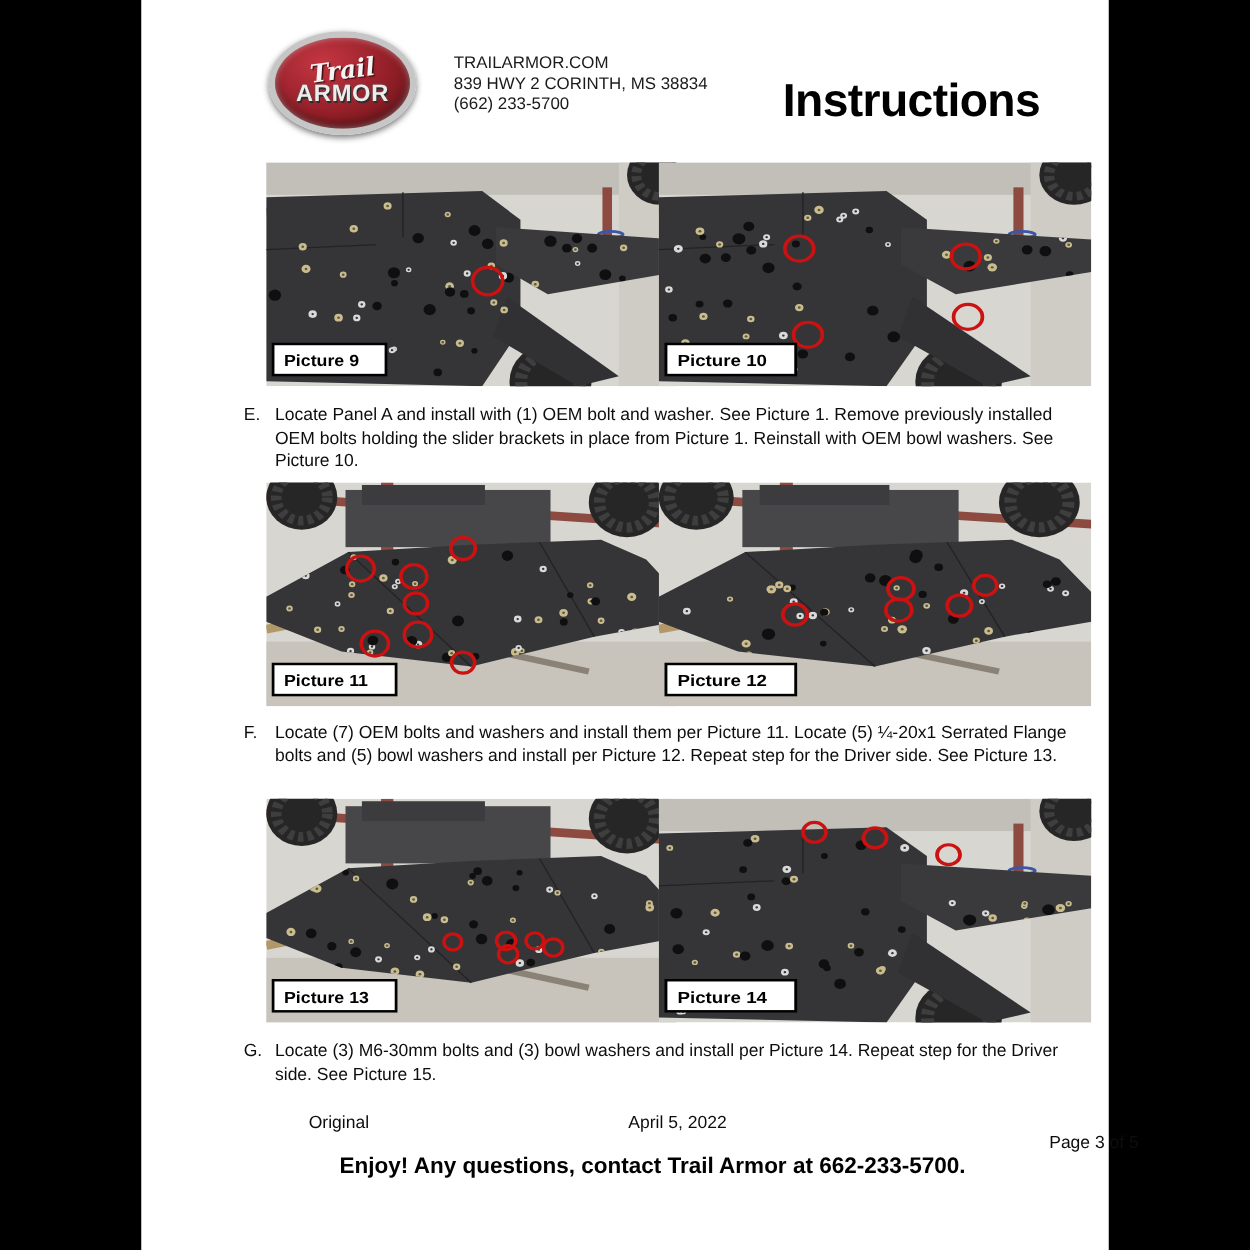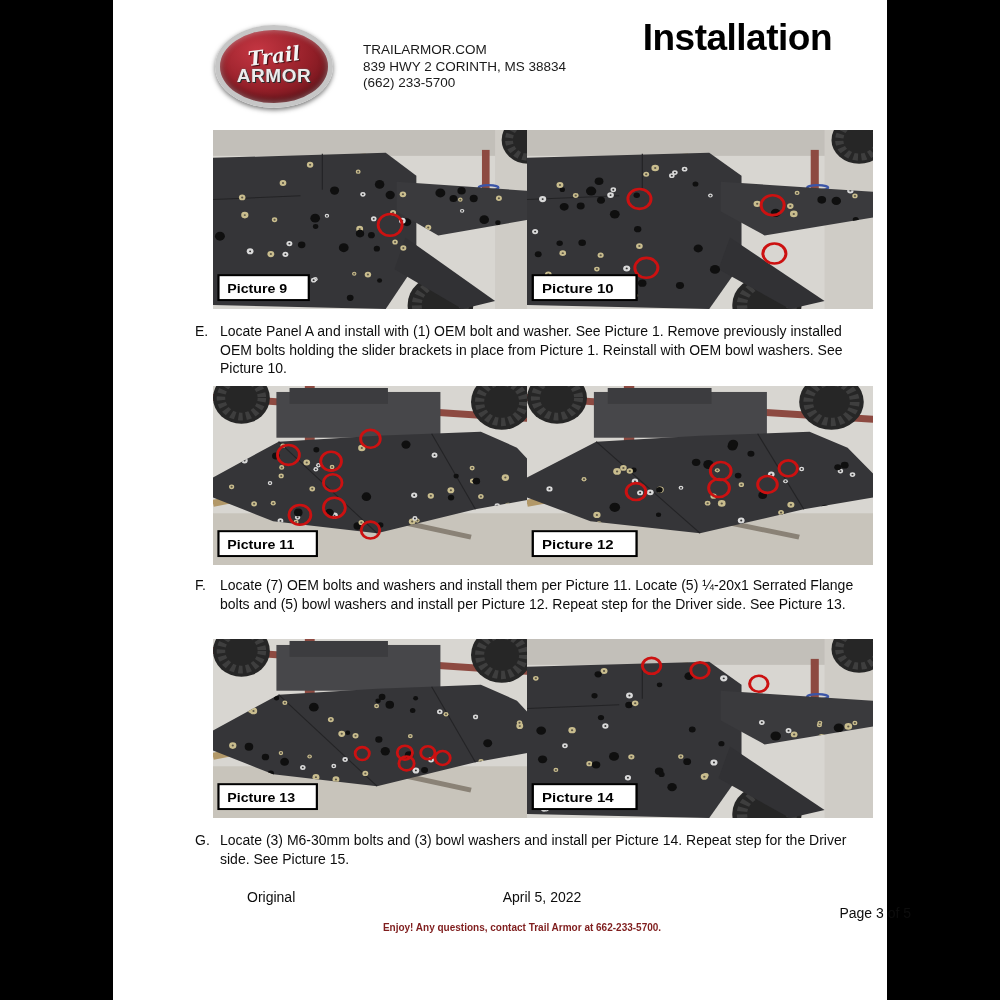--- a/index.html
+++ b/index.html
@@ -39,41 +39,41 @@
   .step .letter { flex:0 0 25px; }
   .step .text   { flex:1; max-width:645px; }
   .step-e { top:322px; } .step-f { top:576px; } .step-g { top:831px; }
 
   
   .footline { position:absolute; top:889px; left:0; width:858px; font-size:14px; color:#0d0d0d; }
   .footline .orig   { position:absolute; left:134px; }
   .footline .date   { display:block; text-align:center; }
   .footline .pageno { position:absolute; right:60px; }
   .contactline { position:absolute; top:922px; left:100px; right:56px;
-    text-align:center; font-weight:bold; font-size:10px; color:#7f1d1d; }
+    text-align:center; font-weight:bold; font-size:18px; color:#000000; }
 </style>
 </head>
 <body>
 
 <div class="stage">
   <div class="page">
 
     <header>
       <div class="logo">
         <div class="logo-oval">
           <span class="logo-script">Trail</span>
           <span class="logo-armor">ARMOR</span>
         </div>
       </div>
       <div class="contact">
         <div>TRAILARMOR.COM</div>
         <div>839 HWY 2 CORINTH, MS 38834</div>
         <div>(662) 233-5700</div>
       </div>
-      <h1 class="title"><span>Installation</span><br></h1>
+      <h1 class="title"><br><span>Instructions</span></h1>
     </header>
 
     <div class="photo col-l row-1">
         <svg viewBox="0 0 300 180" preserveAspectRatio="none">
           <rect x="0" y="0" width="300" height="180" fill="#d8d6d1"></rect>
           <rect x="0" y="0" width="300" height="26" fill="#c2bfb9"></rect>
           <rect x="258" y="0" width="42" height="180" fill="#cfccc6"></rect>
           <rect x="246" y="20" width="7" height="70" fill="#8d4a41"></rect>
           <circle cx="288" cy="10" r="24" fill="#262626"></circle>
           <circle cx="288" cy="10" r="17.28" fill="none" stroke="#3e3e3e" stroke-width="7.199999999999999" stroke-dasharray="4 3"></circle>

